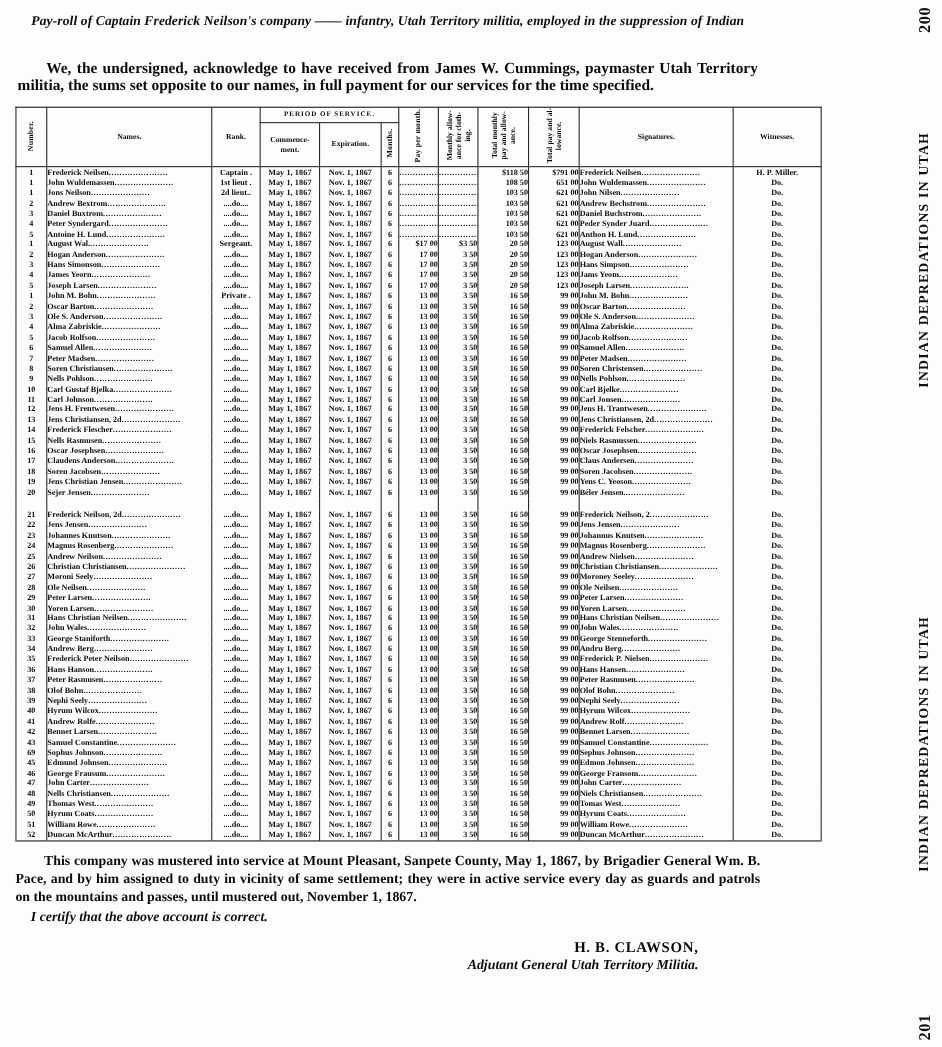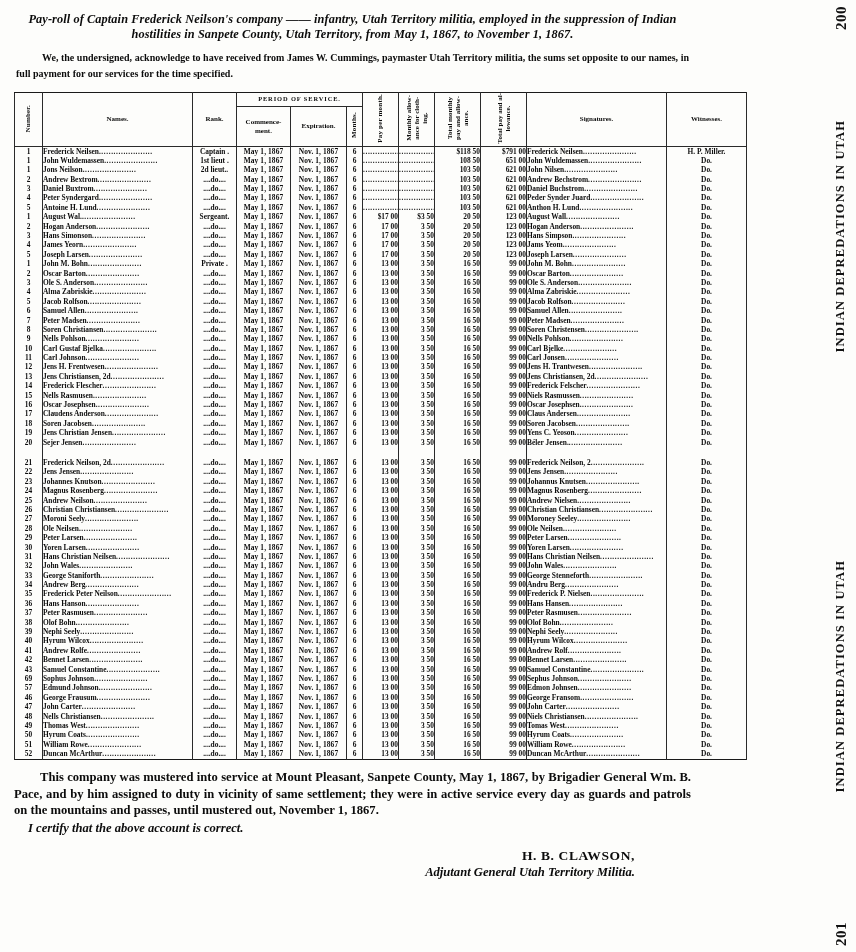--- a/index.html
+++ b/index.html
@@ -49,22 +49,22 @@
   .doc-title{
     font-family:"Liberation Serif", serif;
     font-style:italic;font-weight:bold;
     font-size:12.3px;line-height:15px;
     text-align:center;
     margin:4px 4px 0 4px;
     letter-spacing:.1px;
   }
   .doc-title .l2{display:block;padding:0 40px;}
   .preamble{
-    font-size:10px;line-height:16px;
-    margin:8px 2px 10px 2px;
+    font-size:14px;line-height:16px;
+    margin:28px 2px 10px 2px;
     text-align:justify;
     font-weight:600;
   }
   .preamble .ind{display:inline-block;width:26px;}
 
   
   table.payroll{
     border-collapse:collapse;
     width:100%;
     table-layout:fixed;
@@ -156,21 +156,20 @@
     display:block;margin-top:1px;
   }
 </style>
 </head>
 <body>
 
 <div class="page">
 
   <div class="doc-title">
     <span>Pay-roll of Captain Frederick Neilson's company —— infantry, Utah Territory militia, employed in the suppression of Indian</span>
-    <span class="l2">hostilities in Sanpete County, Utah Territory, from May 1, 1867, to November 1, 1867.</span>
   </div>
 
   <div class="preamble">
     <span class="ind"></span><span>We, the undersigned, acknowledge to have received from James W. Cummings, paymaster Utah Territory militia, the sums set opposite to our names, in full payment for our services for the time specified.</span>
   </div>
 
   <table class="payroll">
     <colgroup>
       <col style="width:28px">
         <col style="width:150px">
@@ -1003,21 +1002,21 @@
           <td class="date">Nov.  1, 1867</td>
           <td class="mon">6</td>
           <td class="money">13 00</td>
           <td class="money">3 50</td>
           <td class="money">16 50</td>
           <td class="money">99 00</td>
           <td class="sig">Sephus Johnson<span class="leader"> ......................</span></td>
           <td class="wit">Do.</td>
         </tr>
         <tr>
-          <td class="num">57</td>
+          <td class="num">45</td>
           <td class="name">Edmund Johnson<span class="leader"> ......................</span></td>
           <td class="rank">....do....</td>
           <td class="date">May  1, 1867</td>
           <td class="date">Nov.  1, 1867</td>
           <td class="mon">6</td>
           <td class="money">13 00</td>
           <td class="money">3 50</td>
           <td class="money">16 50</td>
           <td class="money">99 00</td>
           <td class="sig">Edmon Johnsen<span class="leader"> ......................</span></td>

